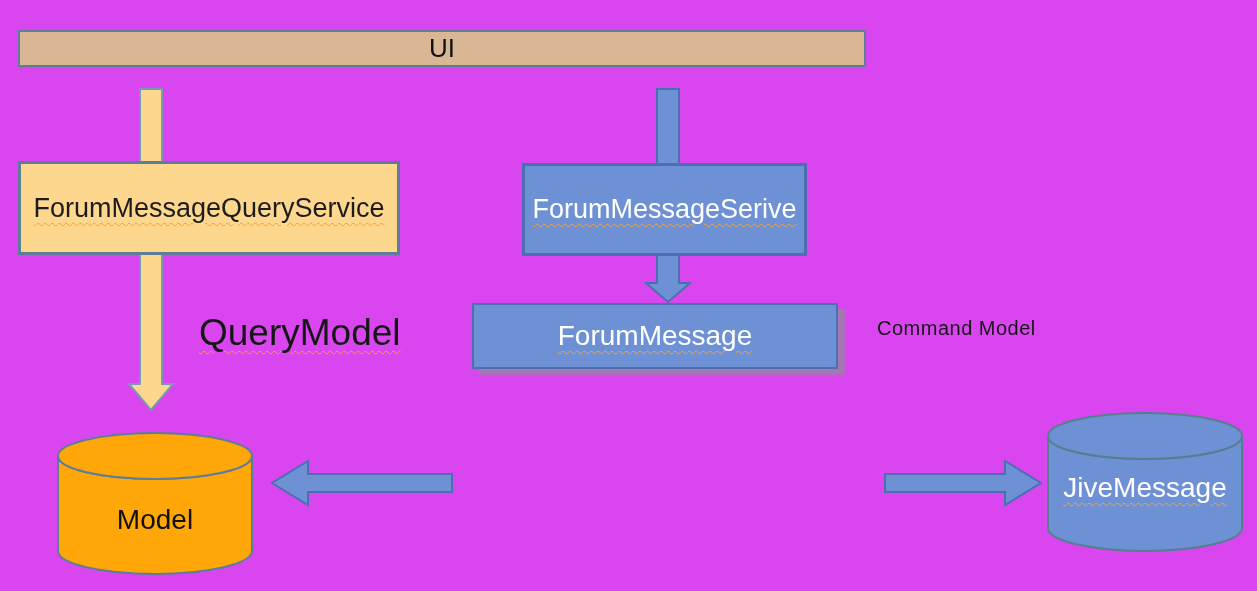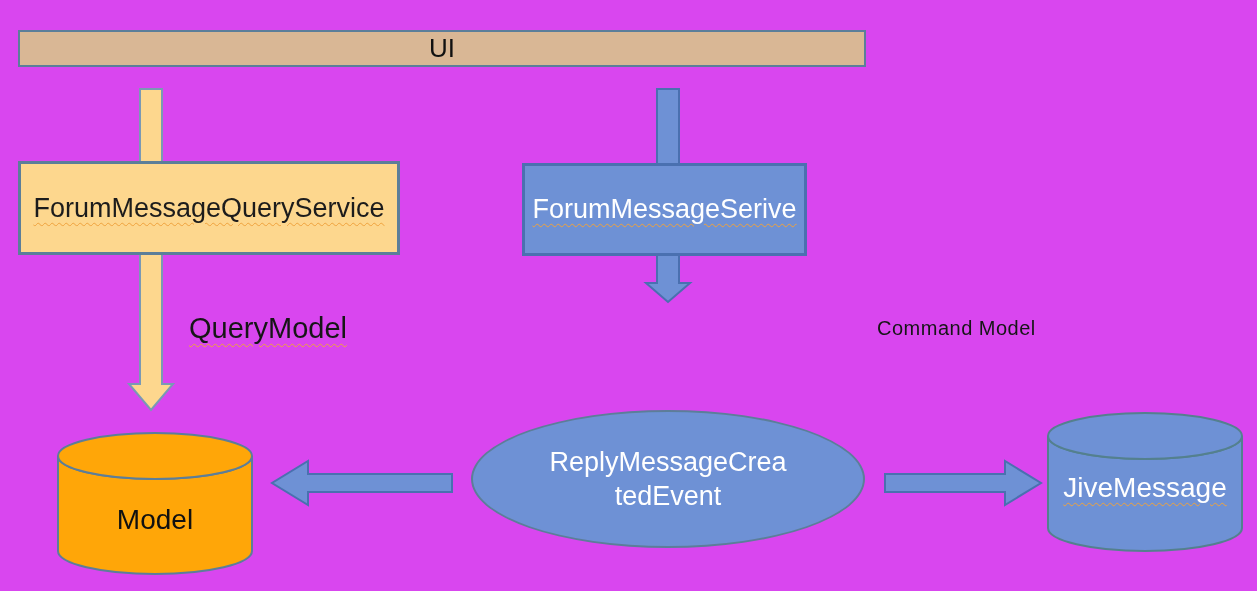--- a/index.html
+++ b/index.html
@@ -37,21 +37,21 @@
     font-size:28px;color:#fff;z-index:3;
   }
   .event-ellipse{
     left:471px;top:410px;width:394px;height:138px;border-radius:50%;
     background:var(--command-fill);border:2px solid var(--slate-border);
     flex-direction:column;font-size:27px;color:#fff;line-height:34px;z-index:3;
   }
 
   
   .float-label{position:absolute;white-space:nowrap;color:#161616;z-index:2;}
-  .query-model-label{left:189px;top:312px;font-size:29px;}
+  .query-model-label{left:199px;top:312px;font-size:37px;}
   .command-model-label{left:877px;top:317px;font-size:20px;letter-spacing:.5px;}
 
   
   .wavy{
     text-decoration-line:underline;text-decoration-style:wavy;
     text-decoration-color:var(--underline);text-decoration-thickness:1px;
     text-underline-offset:5px;
   }
 
   
@@ -97,28 +97,27 @@
   </svg>
 
   <div class="node command-service-box">
     <span class="wavy">ForumMessageSerive</span>
   </div>
 
   <div class="node query-service-box">
     <span class="wavy">ForumMessageQueryService</span>
   </div>
 
+  <div class="node forum-message-box">
+    <span class="wavy">ForumMessage</span>
+  </div>
 
   <div class="float-label query-model-label wavy">QueryModel</div>
   <div class="float-label command-model-label">Command Model</div>
 
-  <div class="node event-ellipse">
-    <span>ReplyMessageCrea</span>
-    <span>tedEvent</span>
-  </div>
 
   <div class="cyl cache-cyl">
     <svg width="196" height="143" viewBox="0 0 196 143">
       <path d="M1,24 L1,119 A97,23 0 0 0 195,119 L195,24 A97,23 0 0 1 1,24 Z" style="fill:var(--cache-fill);stroke:var(--slate-border);stroke-width:2"></path>
       <ellipse cx="98" cy="24" rx="97" ry="23" style="fill:var(--cache-fill);stroke:var(--slate-border);stroke-width:2"></ellipse>
     </svg>
     <span class="cyl-label">Model</span>
   </div>
 
   <div class="cyl jive-cyl">

